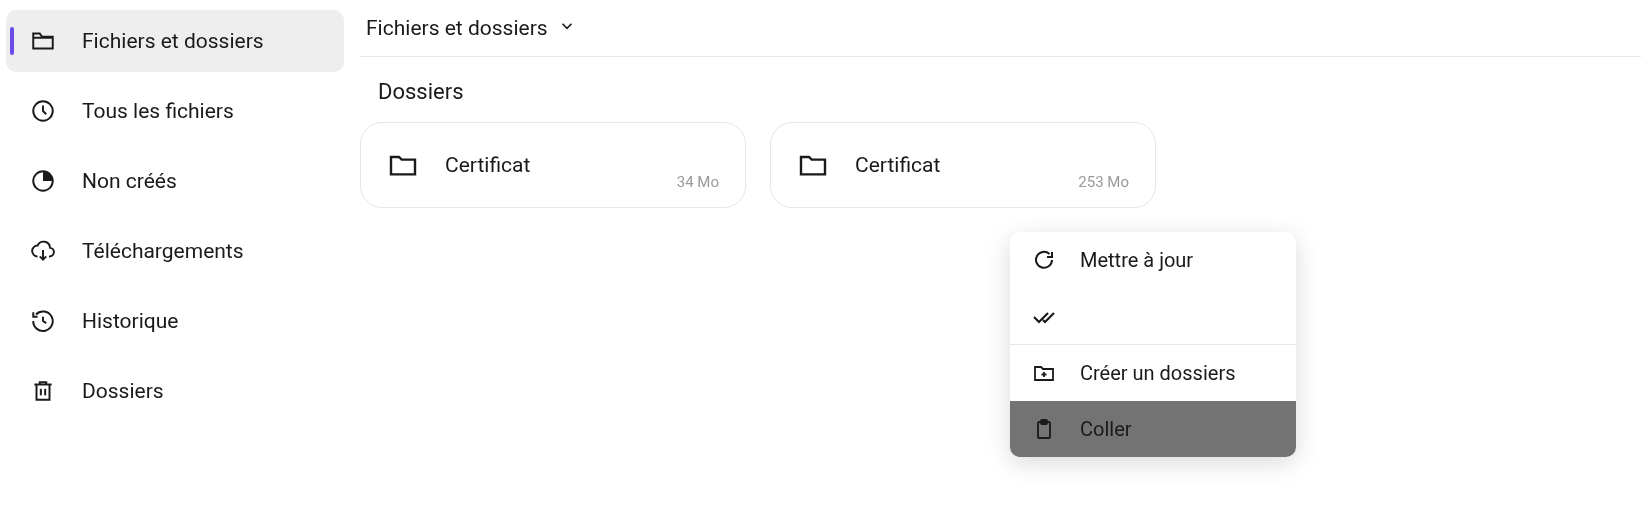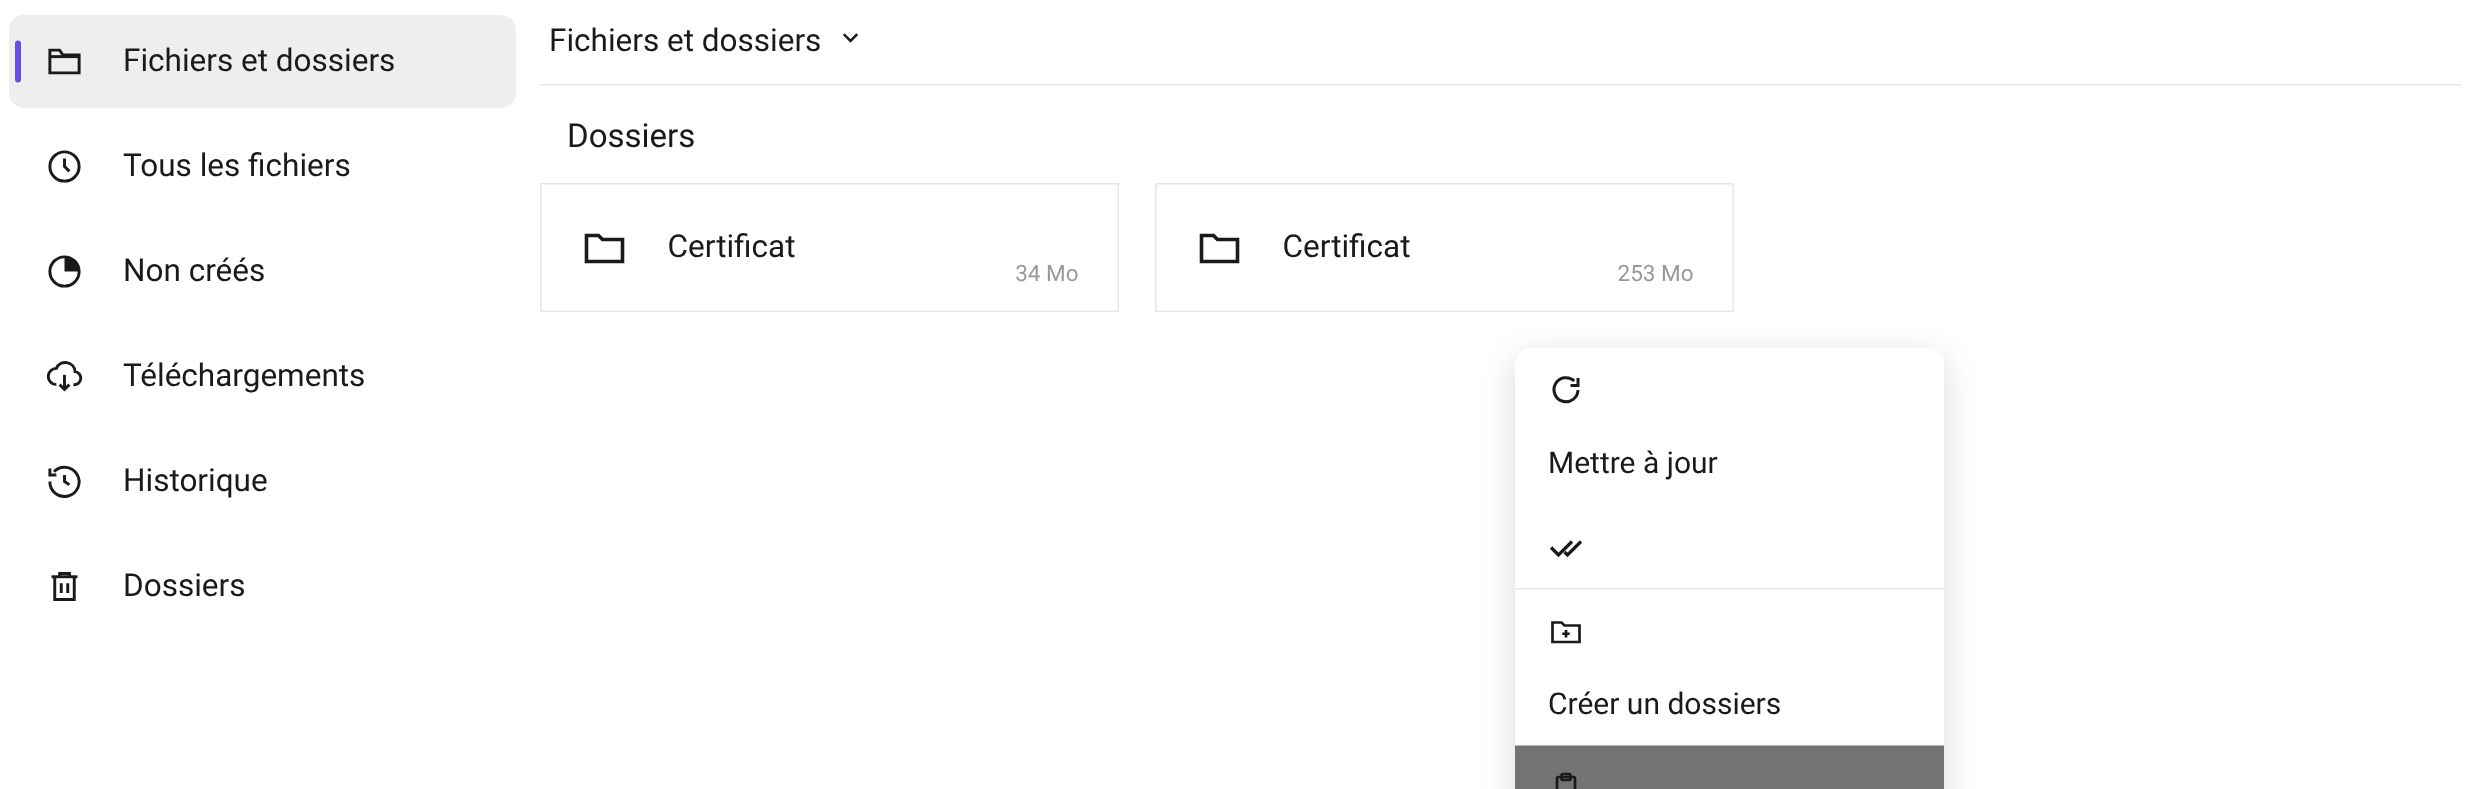--- a/index.html
+++ b/index.html
@@ -90,21 +90,21 @@
       margin-left: 12px;
     }
     .folders-row {
       display: flex;
       gap: 24px;
     }
     .folder-card {
       width: 386px;
       height: 86px;
       border: 1.5px solid #e6e6e6;
-      border-radius: 0;
+      border-radius: 22px;
       display: flex;
       align-items: center;
       padding: 0 26px;
       cursor: pointer;
     }
     .folder-icon {
       width: 32px;
       height: 32px;
       flex-shrink: 0;
       margin-right: 26px;
@@ -124,26 +124,25 @@
       left: 660px;
       top: 232px;
       width: 286px;
       background: #ffffff;
       border-radius: 10px;
       box-shadow: 0 6px 24px rgba(0,0,0,0.15);
       overflow: hidden;
     }
     .ctx-item {
       display: flex;
-      align-items: flex-start;
+      align-items: flex-end;
       gap: 24px;
       padding: 16px 22px;
       font-size: 20px;
       cursor: pointer;
-      flex-direction: column;
     }
     .ctx-item.hover {
       background: #737373;
     }
     .ctx-icon {
       width: 24px;
       height: 24px;
       flex-shrink: 0;
     }
     .ctx-divider {

